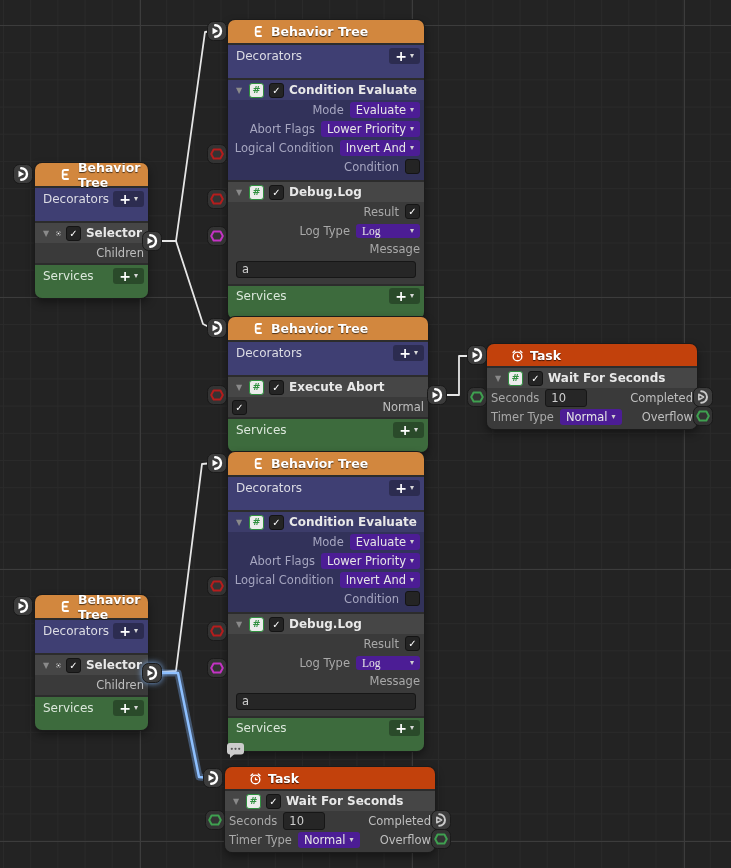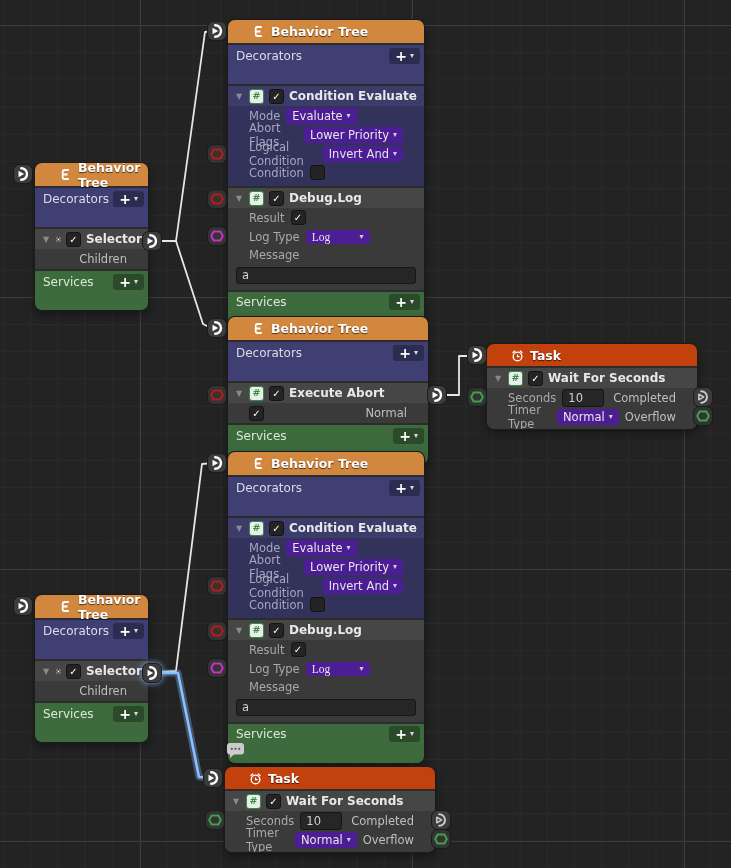--- a/index.html
+++ b/index.html
@@ -14,35 +14,35 @@
     background-size:272px 272px,272px 272px,27.2px 27.2px,27.2px 27.2px;
     background-position:140px 25px,140px 25px,3px 25px,3px 25px;}
   #wires{position:absolute;left:0;top:0;z-index:1;}
   .node{position:absolute;z-index:2;background:#2c2c2c;border-radius:7px;overflow:hidden;
     display:flex;flex-direction:column;gap:2px;
     box-shadow:0 0 0 1px #1b1b1b,0 4px 10px rgba(0,0,0,.45);}
   .node-header{height:23px;display:flex;align-items:center;gap:5px;padding:0 23px;
     font-size:12.5px;font-weight:bold;color:#fff;text-shadow:0 1px 1px rgba(0,0,0,.65);}
   .header-orange{background:#d2873e;}
   .header-purple{background:#c2410c;}
-  .bar{height:21px;display:flex;align-items:center;padding:0 4px 18px 8px;font-size:12px;color:#dcdce4;}
+  .bar{height:21px;display:flex;align-items:center;padding:0 4px 12px 8px;font-size:12px;color:#dcdce4;}
   .bar-decorators{background:#3f3f73;}
   .bar-services{background:#3d6b3d;color:#dce8dc;}
   .add-btn{margin-left:auto;display:flex;align-items:center;gap:3px;background:rgba(0,0,0,.30);
     border-radius:3px;padding:1px 6px;color:#fff;cursor:pointer;}
   .add-plus{font-size:14px;font-weight:bold;line-height:1;}
   .add-caret{font-size:8px;color:#d8d8d8;line-height:1;}
   .section{display:flex;flex-direction:column;}
   .section-navy{background:#32325a;padding-bottom:4px;}
   .section-gray{background:#3a3a3a;}
   .sec-header{height:20px;display:flex;align-items:center;gap:5px;padding:0 6px;
     font-size:12px;font-weight:bold;color:#e8e8e8;}
   .sec-header-navy{background:#3c3c6a;}
   .sec-header-gray{background:#464646;}
-  .row{height:19px;display:flex;align-items:center;gap:6px;padding:0 21px;font-size:11.5px;color:#a9a9a9;}
+  .row{height:19px;display:flex;align-items:center;gap:6px;padding:0 4px;font-size:11.5px;color:#a9a9a9;justify-content:flex-end;}
   .section-navy .row{color:#a6a6c0;}
   .right-label{margin-left:auto;color:#bfbfbf;}
   .tri{color:#8a8a8a;font-size:8px;width:10px;flex:none;text-align:center;}
   .hash-icon{width:13px;height:13px;flex:none;background:#ececec;border:1px solid #2f8f3f;border-radius:3px;
     color:#2f8f3f;font-size:9.5px;font-weight:bold;display:flex;align-items:center;justify-content:center;line-height:1;}
   .checkbox{width:13px;height:13px;flex:none;background:#242424;border:1px solid #141414;border-radius:3px;
     display:flex;align-items:center;justify-content:center;color:#fff;font-size:10px;font-weight:bold;cursor:pointer;}
   .pill{background:#4c1d95;border-radius:3px;padding:1px 6px;color:#e6e6e6;display:inline-flex;
     align-items:center;gap:4px;font-size:11.5px;cursor:pointer;white-space:nowrap;}
   .pill .caret{font-size:8px;color:#cfcfcf;}

